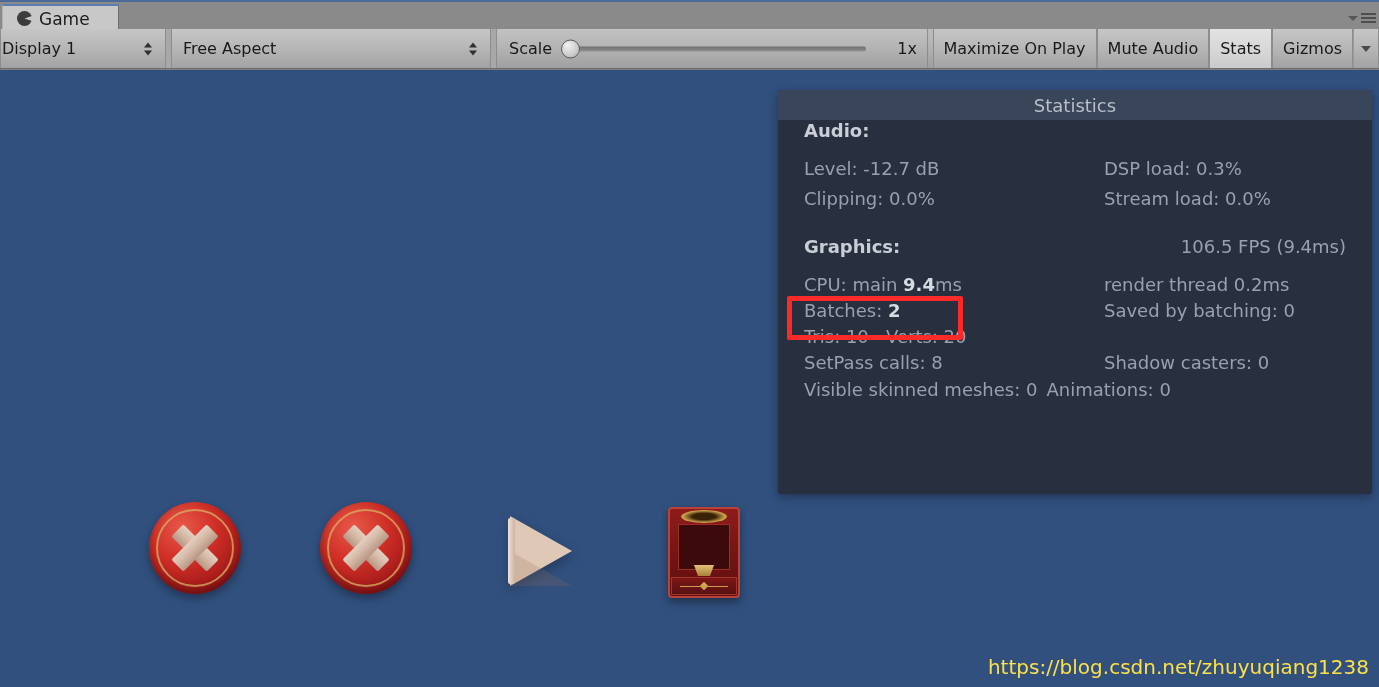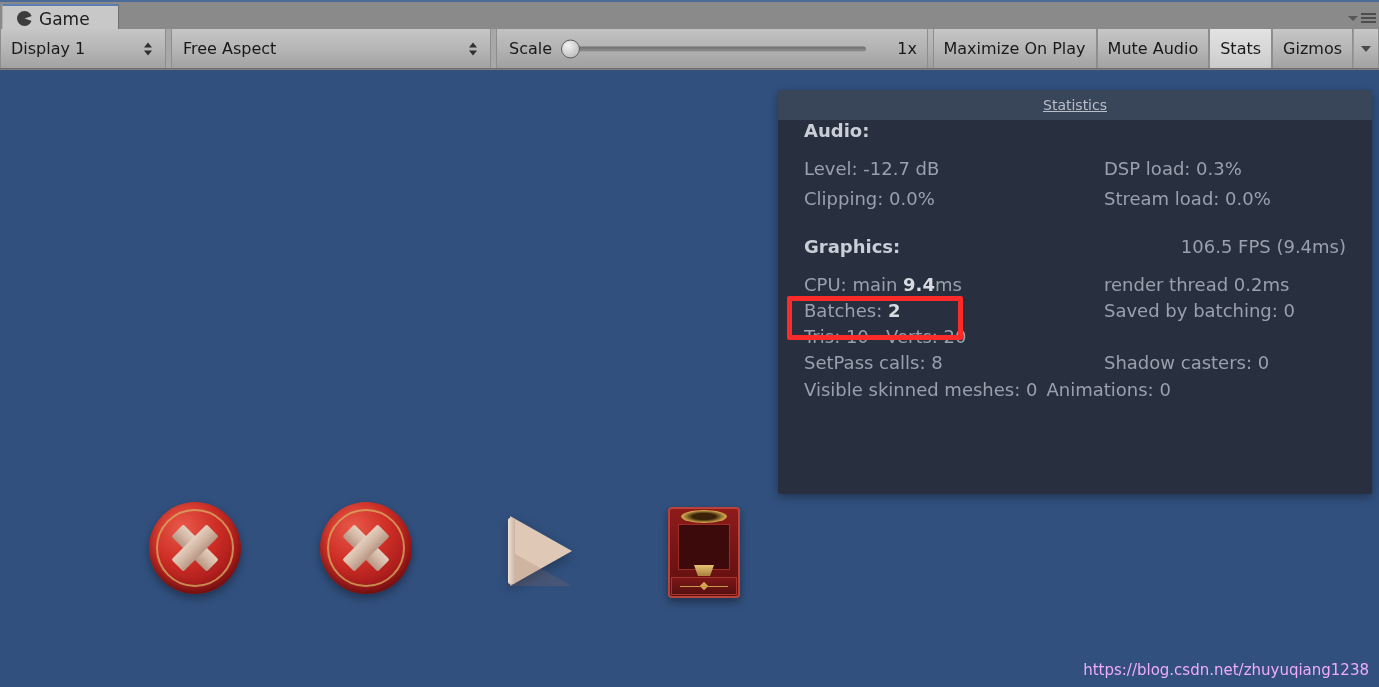--- a/index.html
+++ b/index.html
@@ -71,21 +71,21 @@
     border-right: 1px solid #8d8d8d;
     font-size: 16px; color: #191919;
     padding: 0 10px;
     white-space: nowrap;
     font-family: "DejaVu Sans", sans-serif;
   }
   .tb-btn.active {
     background: linear-gradient(to bottom, #e2e2e2 0%, #d6d6d6 60%, #cacaca 100%);
   }
   .tb-sep { width: 5px; background: #a8a8a8; }
-  .dd-display { width: 166px; padding-left: 10px; }
+  .dd-display { width: 166px; padding-left: 1px; }
   .dd-aspect { width: 320px; padding-left: 11px; }
   .dd-arrow {
     position: absolute; right: 12px; top: 50%;
     transform: translateY(-50%);
     width: 9px; height: 13px;
   }
   .dd-arrow::before, .dd-arrow::after {
     content: ""; position: absolute; left: 0;
     width: 0; height: 0;
     border-left: 4.5px solid transparent;
@@ -235,21 +235,21 @@
     width: 594px; height: 404px;
     background: #282f3e;
     border-radius: 3px;
     box-shadow: 0 3px 10px rgba(0,0,0,0.35);
     overflow: hidden;
   }
   .stats-header {
     height: 30px;
     background: #394559;
     display: flex; align-items: center; justify-content: center;
-    font-size: 14px; color: #b9bfc9; text-decoration: underline;
+    font-size: 18px; color: #b9bfc9;
   }
   .stats-body { padding: 0 26px 0 26px; color: #9aa1ad; font-size: 18px; }
   .grp-title {
     font-weight: bold; color: #c9ced7;
     font-size: 18px;
     margin-bottom: 16px;
     display: flex; align-items: baseline;
   }
   .grp-title .fps {
     margin-left: auto; font-weight: normal; color: #9aa1ad; font-size: 18px;
@@ -265,21 +265,21 @@
   .redbox {
     position: absolute; left: 787px; top: 296px;
     width: 176px; height: 44px;
     border: 5px solid #fd2a2a;
     border-radius: 2px;
     pointer-events: none;
   }
 
   .watermark {
     position: absolute; right: 10px; bottom: 8px;
-    font-size: 15px; color: #f0abfc;
+    font-size: 20px; color: #fde047;
     font-family: "DejaVu Sans", sans-serif;
   }
 </style>
 </head>
 <body>
 
 <div id="root">
 
   <div class="tabstrip">
     <div class="tab">

